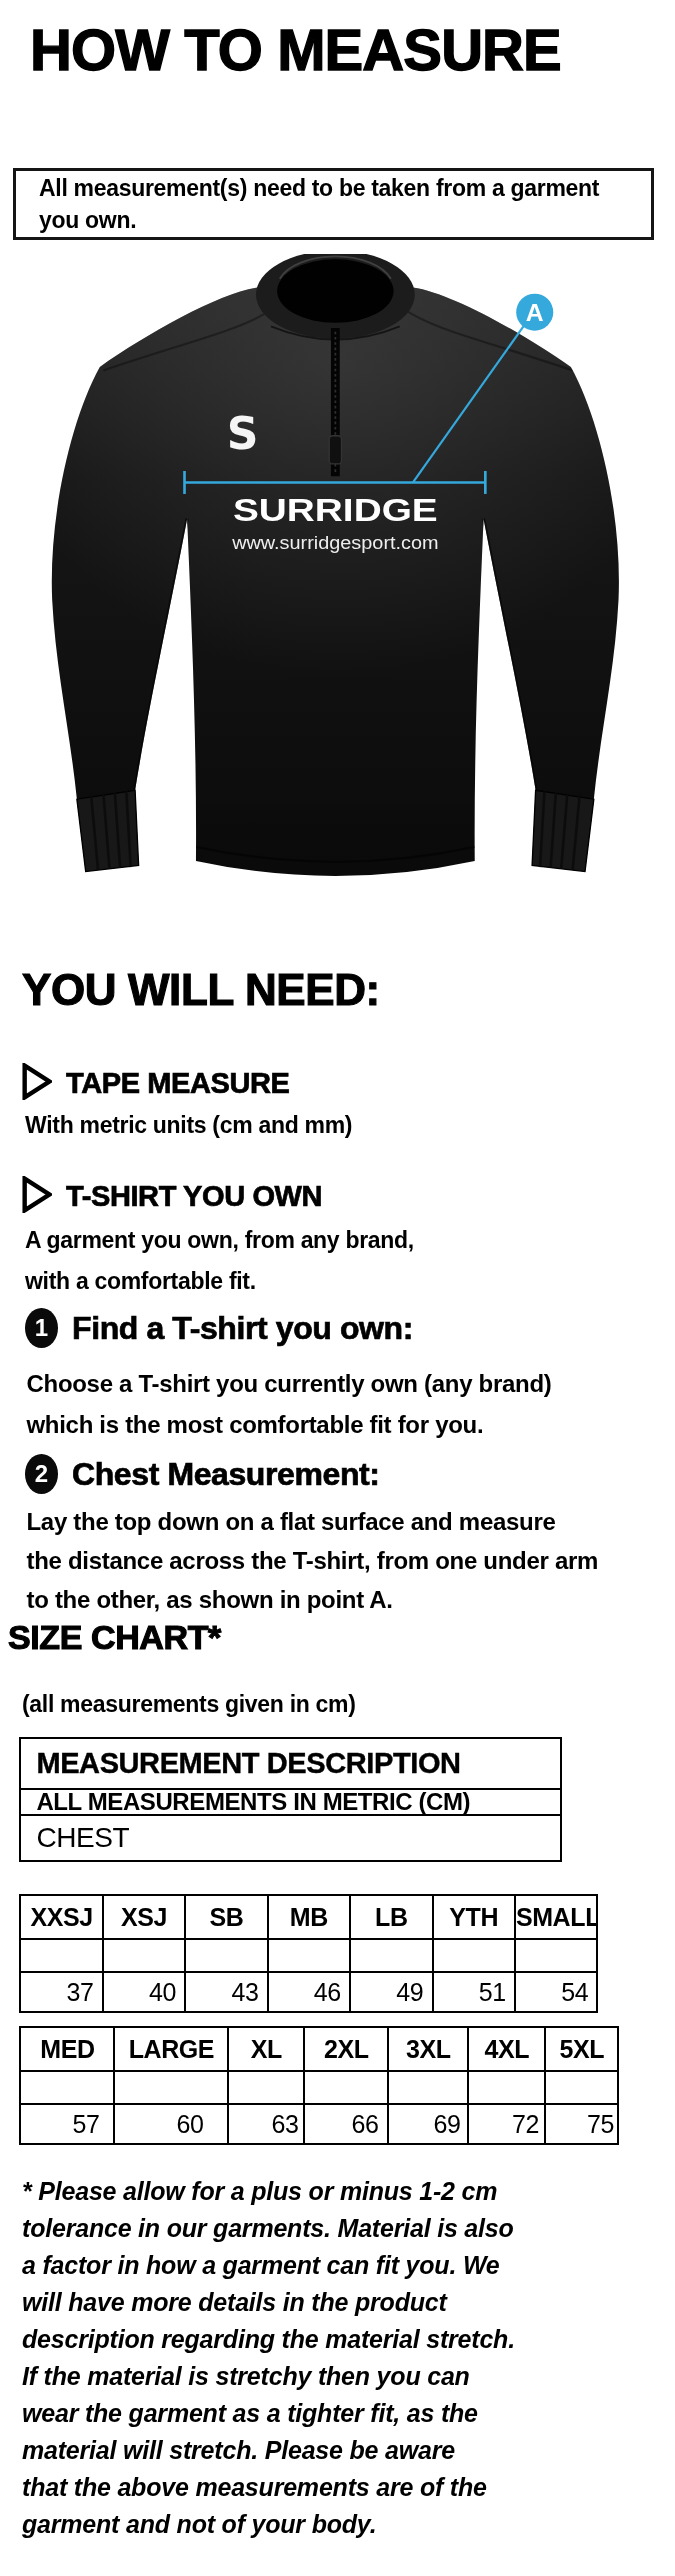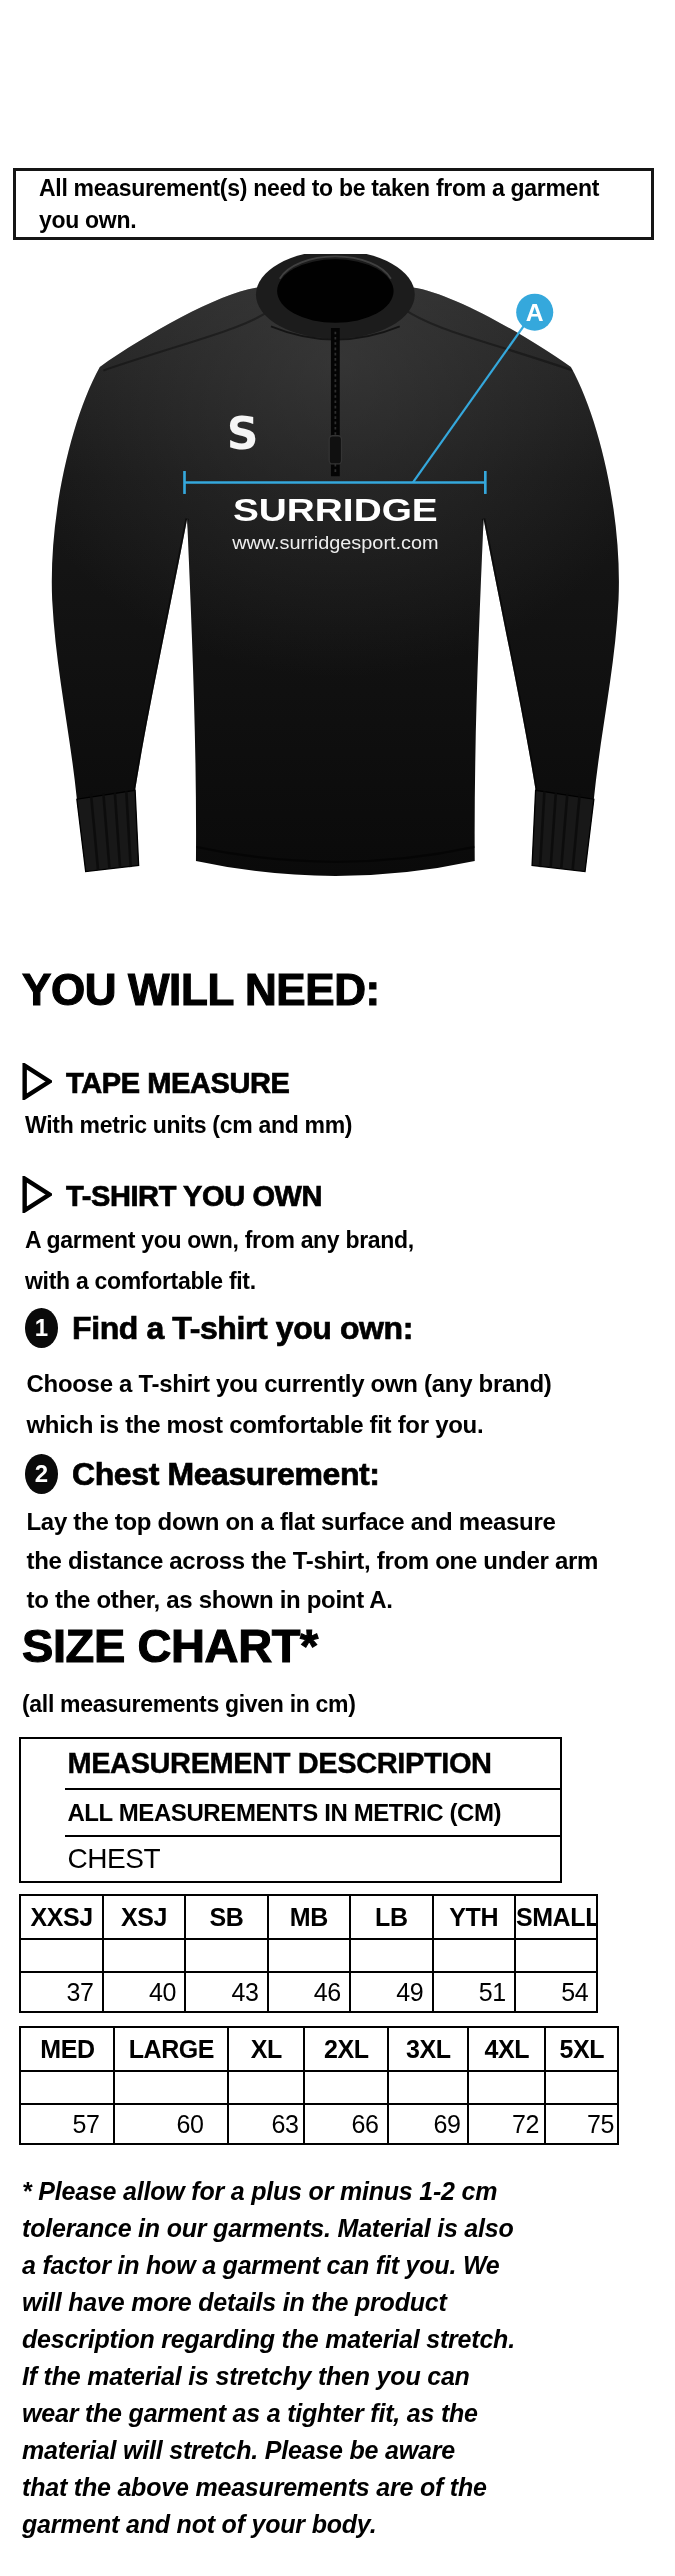--- a/index.html
+++ b/index.html
@@ -25,21 +25,21 @@
 
   
   .garment { left:15px; top:254px; width:646px; height:644px; }
 
   
   .section-title {
     font-size:44px; font-weight:900; letter-spacing:-0.4px; -webkit-text-stroke:1.1px #000;
     white-space:nowrap;
   }
   #ywn-title { left:22px; top:965px; }
-  #size-chart-title { left:22px; top:1618px; font-size:47px; }
+  #size-chart-title { left:8px; top:1618px; font-size:34px; }
   #size-chart-sub { left:22px; top:1691px; font-size:23px; font-weight:700; letter-spacing:-0.3px; }
 
   
   .need-item { display:flex; align-items:center; gap:14px; }
   #need1 { left:22px; top:1063px; }
   #need2 { left:22px; top:1176px; }
   .need-label {
     font-size:29px; font-weight:900; letter-spacing:-0.4px; -webkit-text-stroke:0.7px #000;
     white-space:nowrap;
   }
@@ -61,23 +61,23 @@
   }
   .step-title {
     font-size:32px; font-weight:900; letter-spacing:-0.4px; -webkit-text-stroke:0.7px #000;
     white-space:nowrap;
   }
   #step1-desc { left:26.5px; top:1363px; font-size:24px; line-height:41px; }
   #step2-desc { left:26.5px; top:1502px; font-size:24px; line-height:39px; }
 
   
   .desc-table { left:19.4px; top:1737px; width:543px; border:2.6px solid #000; background:#fff; }
-  .dt-row { display:flex; align-items:center; padding-left:2px; letter-spacing:-0.4px;margin-left:44px; }
+  .dt-row { display:flex; align-items:center; padding-left:15px; letter-spacing:-0.4px; }
   .dt-head { height:51px; font-size:29px; font-weight:800; border-bottom:2.6px solid #000; -webkit-text-stroke:0.4px #000; }
-  .dt-metric { height:47px; font-size:24px; font-weight:700; border-bottom:2.6px solid #000; }
+  .dt-metric { height:26px; font-size:24px; font-weight:700; border-bottom:2.6px solid #000; }
   .dt-chest { height:44px; font-size:28px; font-weight:400; }
 
   
   .size-table { border-collapse:collapse; table-layout:fixed; background:#fff; }
   .size-table td { border:2.6px solid #000; text-align:center; letter-spacing:-0.4px; overflow:hidden; }
   .size-table tr.head td { height:44px; font-size:25px; font-weight:700; }
   .size-table tr.spacer td { height:33px; }
   .size-table tr.vals td { height:40px; font-size:25px; font-weight:400;padding-left:37px; }
   #table1 { left:19.4px; top:1894px; width:579px; }
   #table2 { left:19.4px; top:2026px; width:597px; }
@@ -91,20 +91,21 @@
     left:22px; top:2173px; width:653px;
     font-size:25px; font-weight:700; font-style:italic; line-height:37px;
     letter-spacing:-0.2px; white-space:pre-line;
   }
 </style>
 </head>
 <body>
 
 <div class="page">
 
+  <h1 class="abs page-title">HOW TO MEASURE</h1>
 
   <div class="abs notice">
     <p>All measurement(s) need to be taken from a garment you own.</p>
   </div>
 
   <figure class="abs garment">
     <svg width="646" height="644" viewBox="0 0 732 730" xmlns="http://www.w3.org/2000/svg">
       <defs>
         <linearGradient id="gBody" x1="0" y1="0" x2="0" y2="1">
           <stop offset="0" stop-color="#2b2b2b"></stop>

